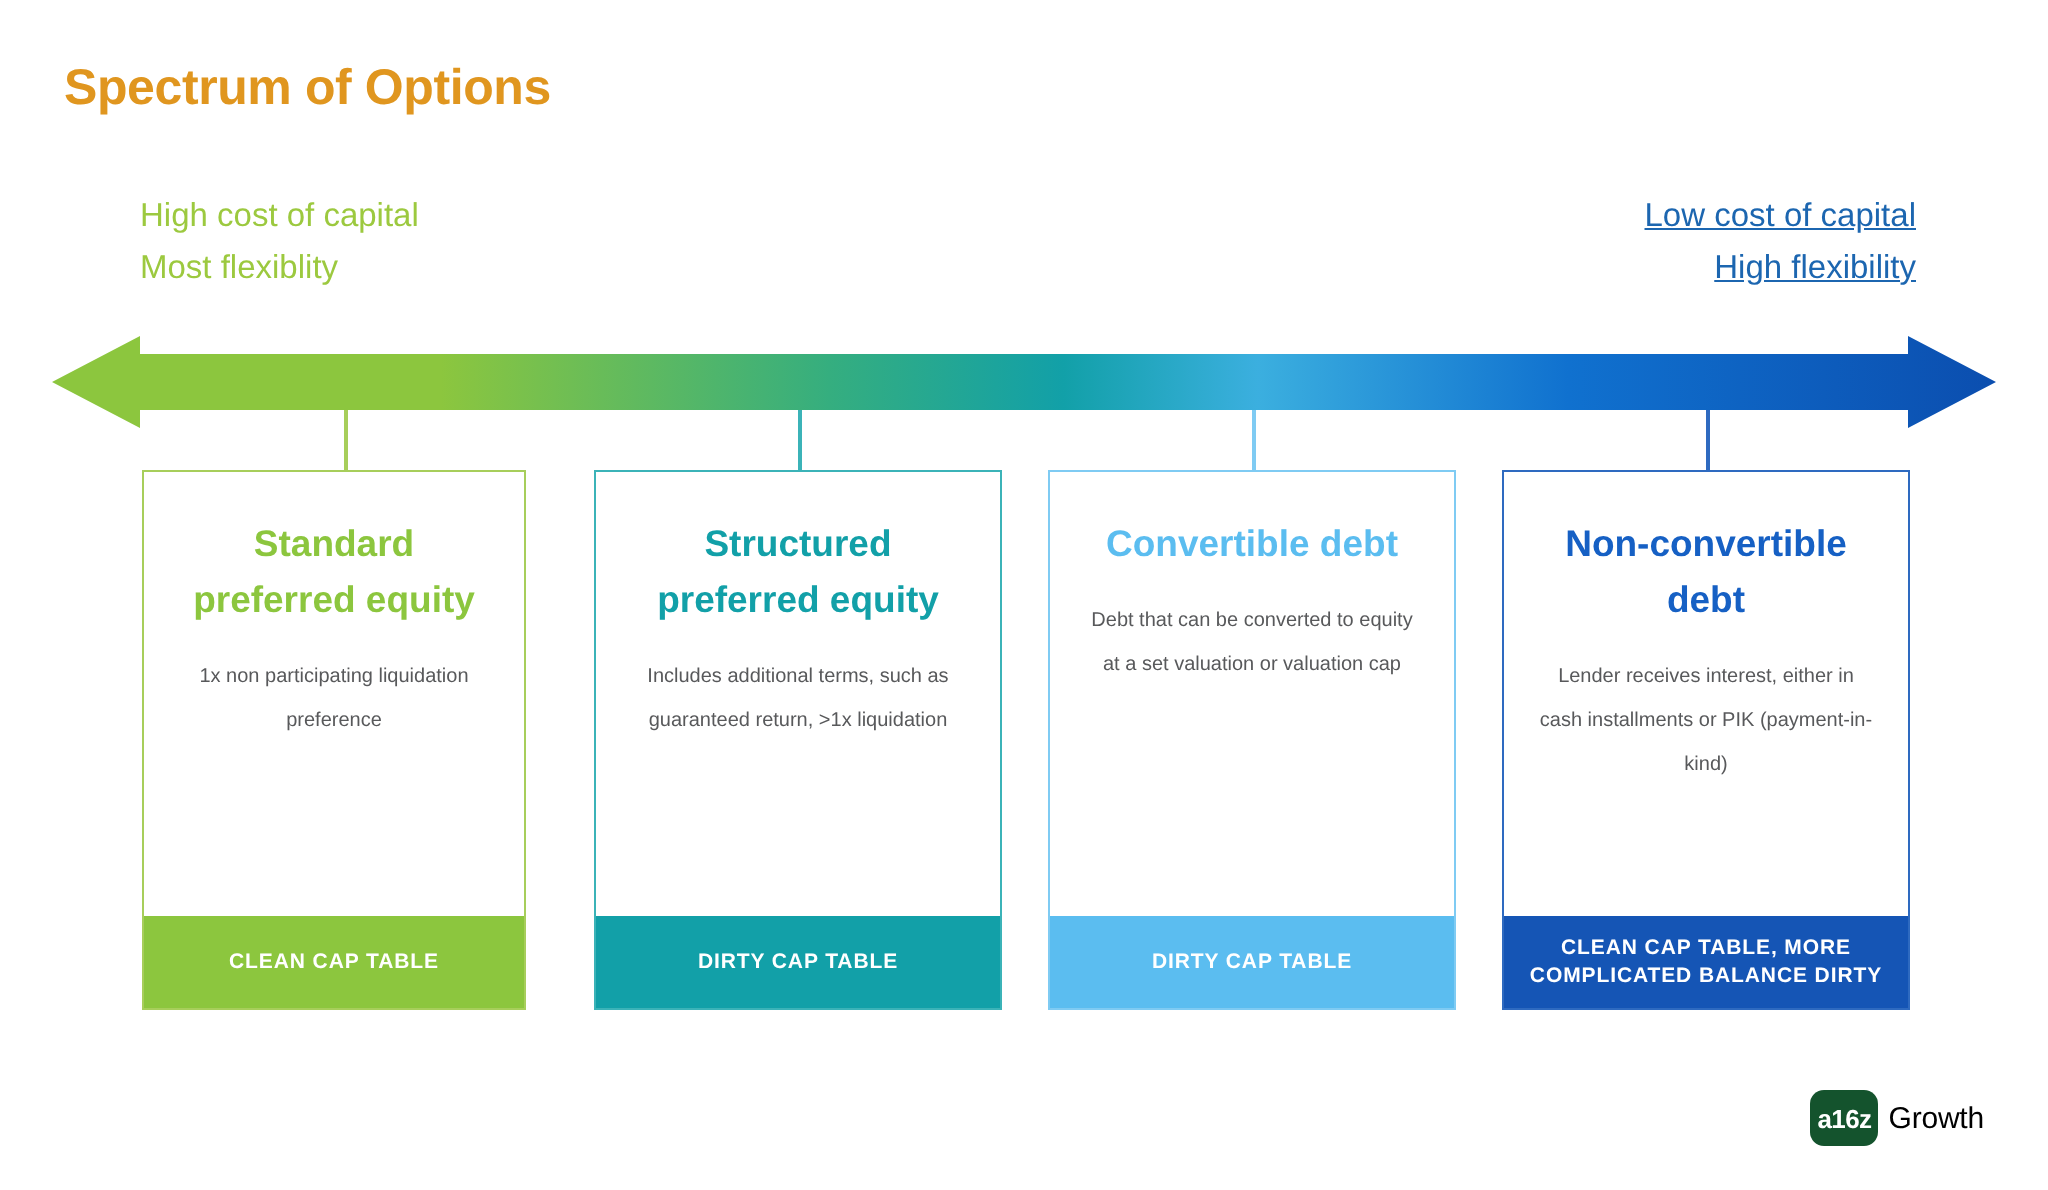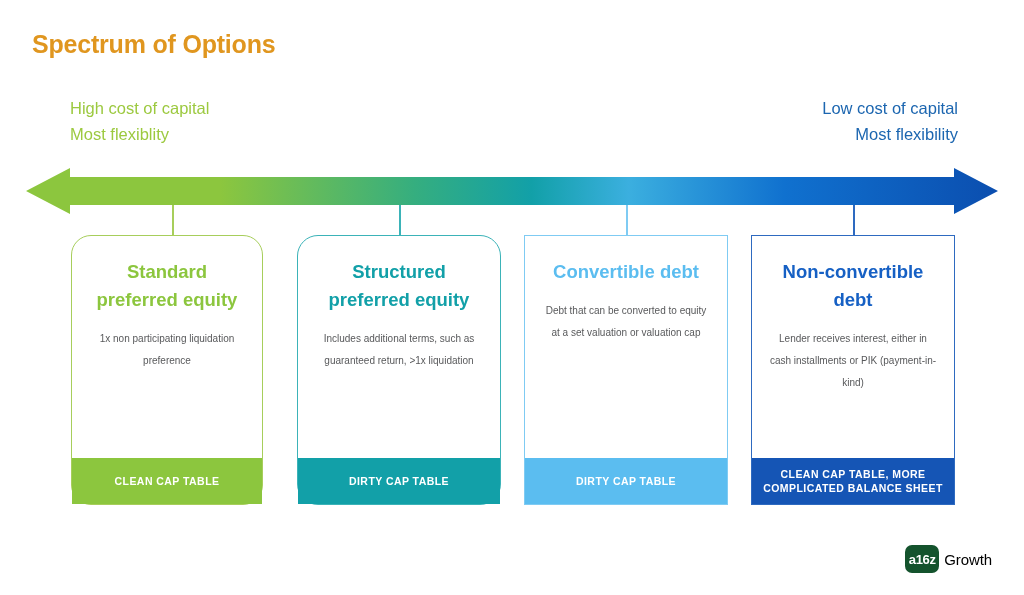--- a/index.html
+++ b/index.html
@@ -39,20 +39,21 @@
     left: 70px;
     top: 95px;
     color: #9CC93F;
     text-align: left;
   }
   .label-right {
     right: 66px;
     top: 95px;
     color: #1C66B0;
     text-align: right;
+    text-decoration: underline;
   }
   .label-block div { display: block; }
 
   
   .arrow-wrap {
     position: absolute;
     left: 26px;
     top: 168px;
     width: 972px;
     height: 46px;
@@ -144,21 +145,21 @@
 
 <div class="page-title">Spectrum of Options</div>
 
 <div class="label-block label-left">
   <div>High cost of capital</div>
   <div>Most flexiblity</div>
 </div>
 
 <div class="label-block label-right">
   <div>Low cost of capital</div>
-  <div>Most flexibility</div>
+  <div>High flexibility</div>
 </div>
 
 <div class="arrow-wrap">
   <svg width="972" height="46" viewBox="0 0 972 46" xmlns="http://www.w3.org/2000/svg">
     <defs>
       <linearGradient id="specGrad" x1="0" y1="0" x2="1" y2="0">
         <stop offset="0%" stop-color="#8CC63E"></stop>
         <stop offset="20%" stop-color="#8CC63E"></stop>
         <stop offset="40%" stop-color="#35AE7F"></stop>
         <stop offset="52%" stop-color="#12A0A8"></stop>
@@ -169,48 +170,48 @@
     </defs>
     <path d="M 0,23 L 44,0 L 44,9 L 928,9 L 928,0 L 972,23 L 928,46 L 928,37 L 44,37 L 44,46 Z" fill="url(#specGrad)"></path>
   </svg>
 </div>
 
 <div class="stem" style="left:172px;background:#A7CE5B;"></div>
 <div class="stem" style="left:399px;background:#3BB3B8;"></div>
 <div class="stem" style="left:626px;background:#7FCBF3;"></div>
 <div class="stem" style="left:853px;background:#2E6AC0;"></div>
 
-<div class="card" style="left:71px;width:192px;border-color:#A7CE5B;border-radius:20px;">
+<div class="card" style="left:71px;width:192px;border-color:#A7CE5B;">
   <div class="card-body">
     <div class="card-heading" style="color:#8CC63E;">Standard preferred equity</div>
     <div class="card-desc">1x non participating liquidation preference</div>
   </div>
   <div class="card-footer" style="background:#8CC63E;">CLEAN CAP TABLE</div>
 </div>
 
-<div class="card" style="left:297px;width:204px;border-color:#3BB3B8;border-radius:21px;">
+<div class="card" style="left:297px;width:204px;border-color:#3BB3B8;">
   <div class="card-body">
     <div class="card-heading" style="color:#12A0A8;">Structured preferred equity</div>
     <div class="card-desc">Includes additional terms, such as guaranteed return, &gt;1x liquidation</div>
   </div>
   <div class="card-footer" style="background:#12A0A8;">DIRTY CAP TABLE</div>
 </div>
 
 <div class="card" style="left:524px;width:204px;border-color:#7FCBF3;">
   <div class="card-body">
     <div class="card-heading" style="color:#5BBDF0;">Convertible debt</div>
     <div class="card-desc">Debt that can be converted to equity at a set valuation or valuation cap</div>
   </div>
   <div class="card-footer" style="background:#5BBDF0;">DIRTY CAP TABLE</div>
 </div>
 
 <div class="card" style="left:751px;width:204px;border-color:#2E6AC0;">
   <div class="card-body">
     <div class="card-heading" style="color:#1660C4;">Non-convertible debt</div>
     <div class="card-desc">Lender receives interest, either in cash installments or PIK (payment-in-kind)</div>
   </div>
-  <div class="card-footer" style="background:#1555B5;">CLEAN CAP TABLE, MORE COMPLICATED BALANCE SHEET</div>
+  <div class="card-footer" style="background:#1555B5;">CLEAN CAP TABLE, MORE COMPLICATED BALANCE DIRTY</div>
 </div>
 
 <div class="logo">
   <div class="logo-mark">a16z</div>
   <div class="logo-text">Growth</div>
 </div>
 
 </body></html>

